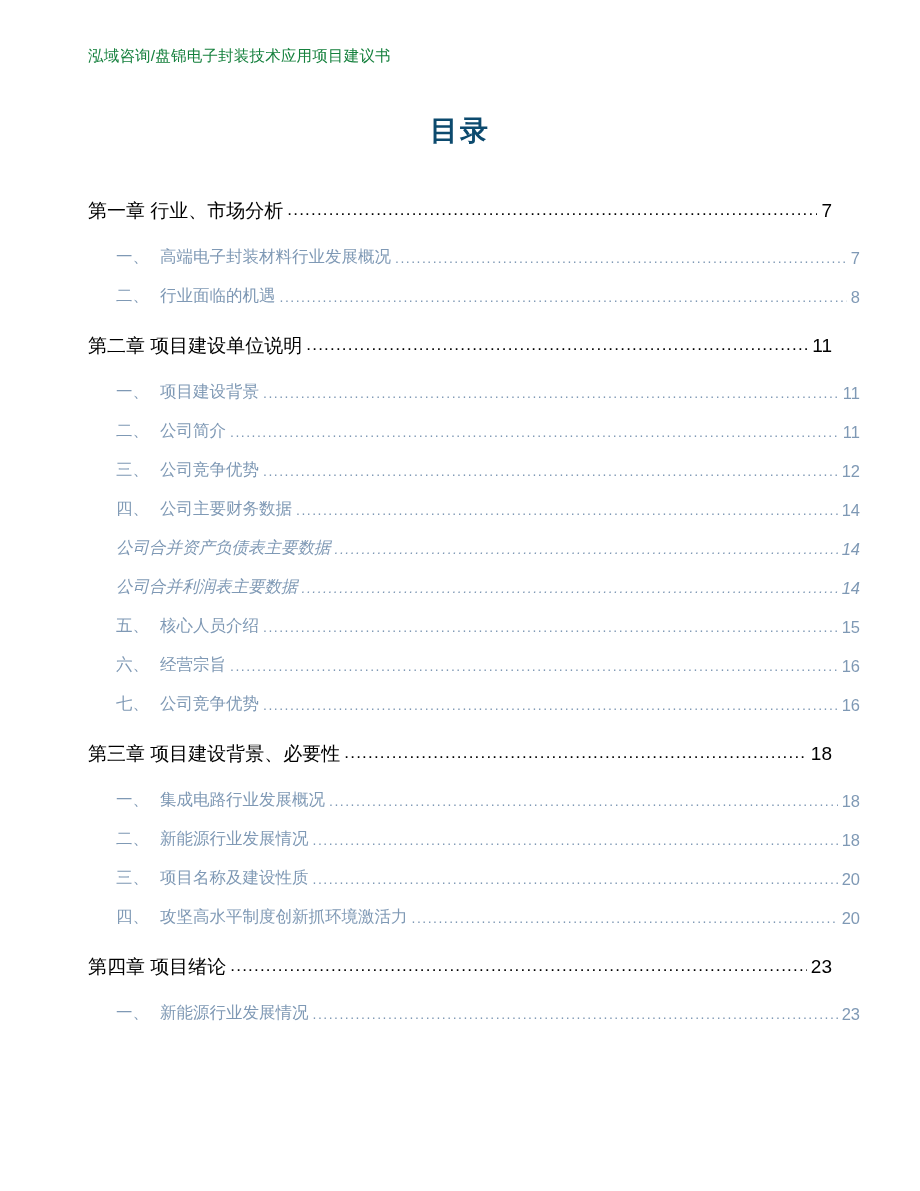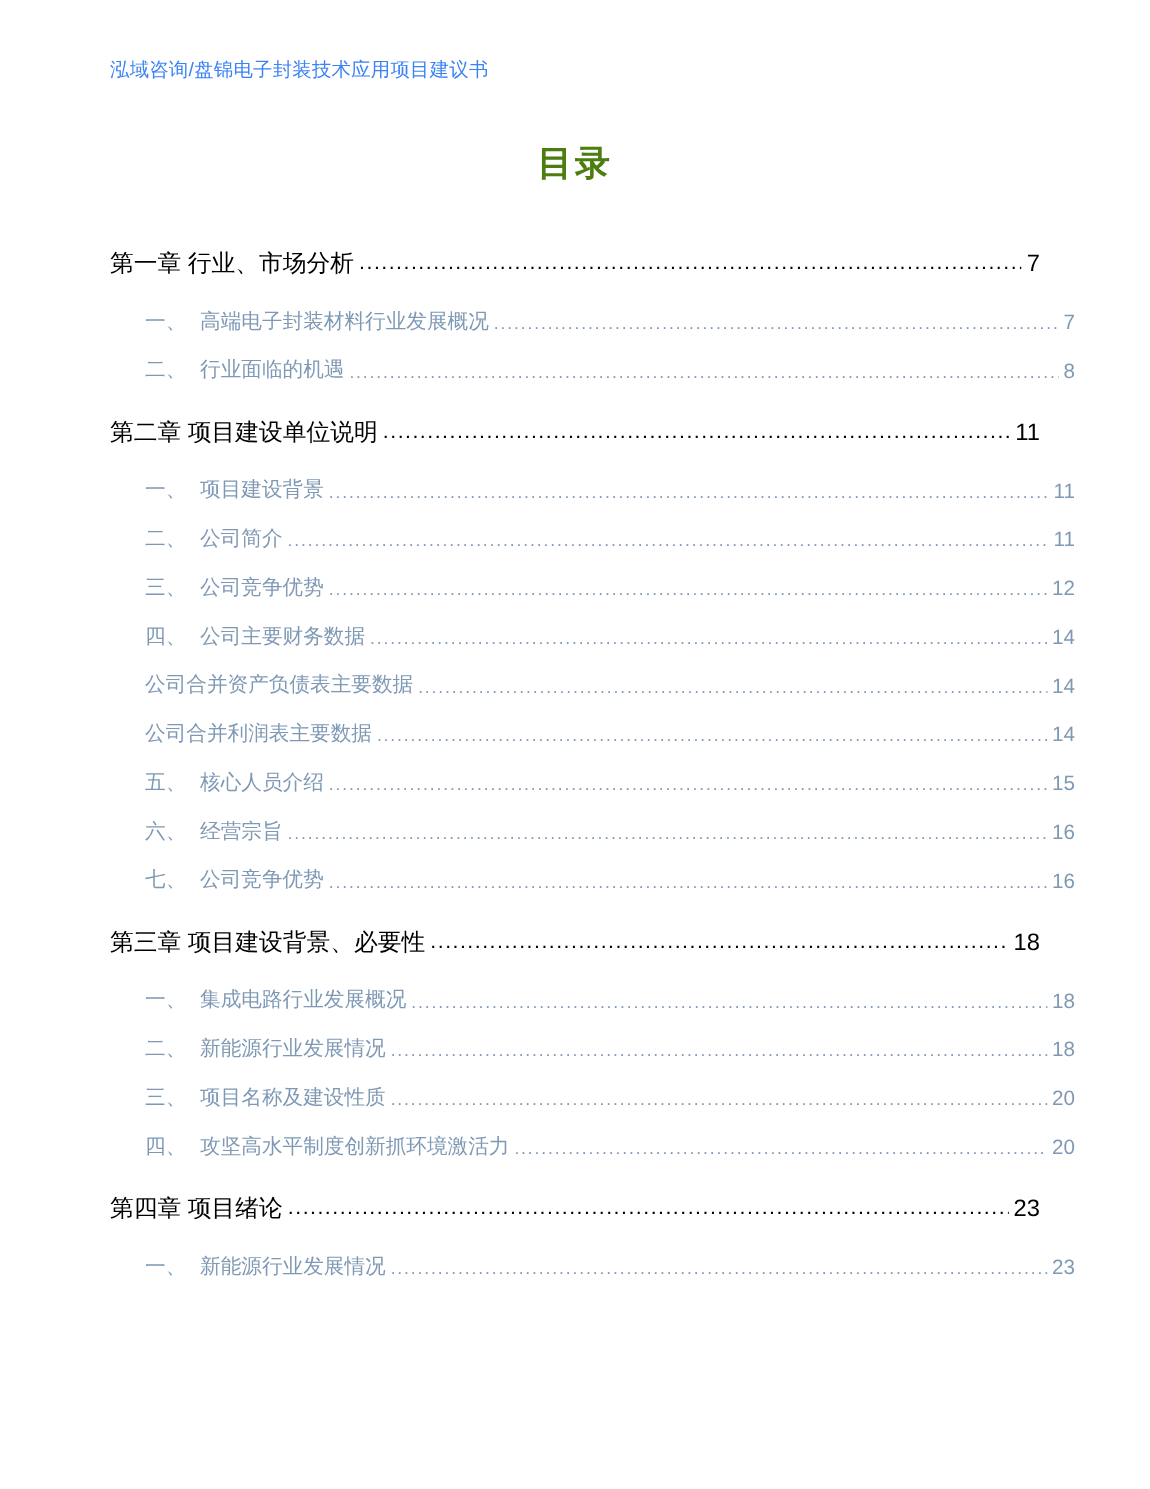--- a/index.html
+++ b/index.html
@@ -22,34 +22,34 @@
     padding: 0;
     position: relative;
   }
   .header {
     position: absolute;
     top: 46px;
     left: 88px;
     right: 88px;
     font-family: "Liberation Sans", sans-serif;
     font-size: 15.5px;
-    color: #3b82f6;
+    color: #15803d;
     letter-spacing: 0.2px;
     white-space: nowrap;
   }
   .toc-title {
     position: absolute;
     top: 112px;
     left: 0;
     width: 920px;
     text-align: center;
     font-family: "Liberation Sans", sans-serif;
     font-weight: bold;
     font-size: 28px;
-    color: #4d7c0f;
+    color: #0c4a6e;
     letter-spacing: 2px;
   }
   .toc {
     position: absolute;
     top: 172px;
     left: 88px;
     width: 744px;
   }
   .toc-row {
     display: flex;
@@ -114,20 +114,21 @@
   .lvl2 .page-no {
     color: #7f99b5;
     font-size: 16.5px;
   }
   .lvl2 .num {
     display: inline-block;
     width: 44px;
   }
   .lvl2.nonum {
     padding-left: 28px;
+    font-style: italic;
   }
 </style>
 </head>
 <body>
 
 <div class="page">
 
   <div class="header">泓域咨询/盘锦电子封装技术应用项目建议书</div>
 
   <div class="toc-title">目录</div>

